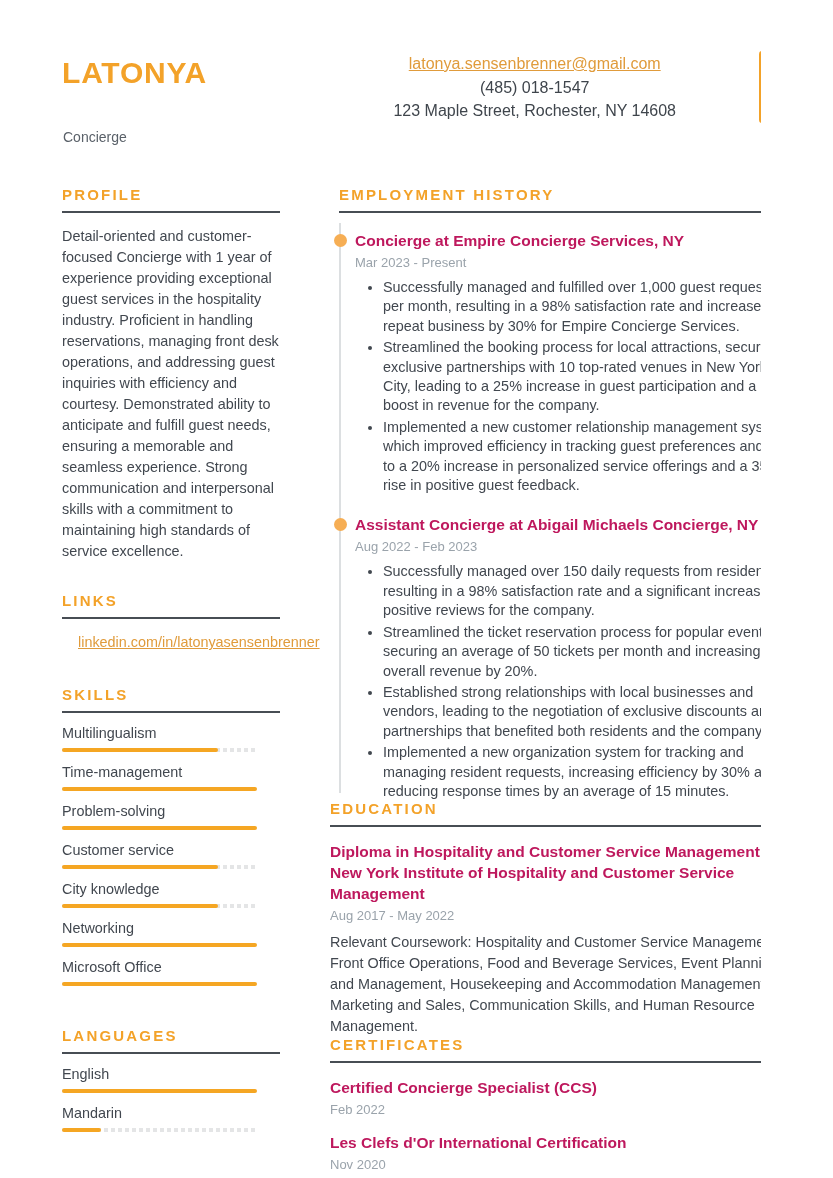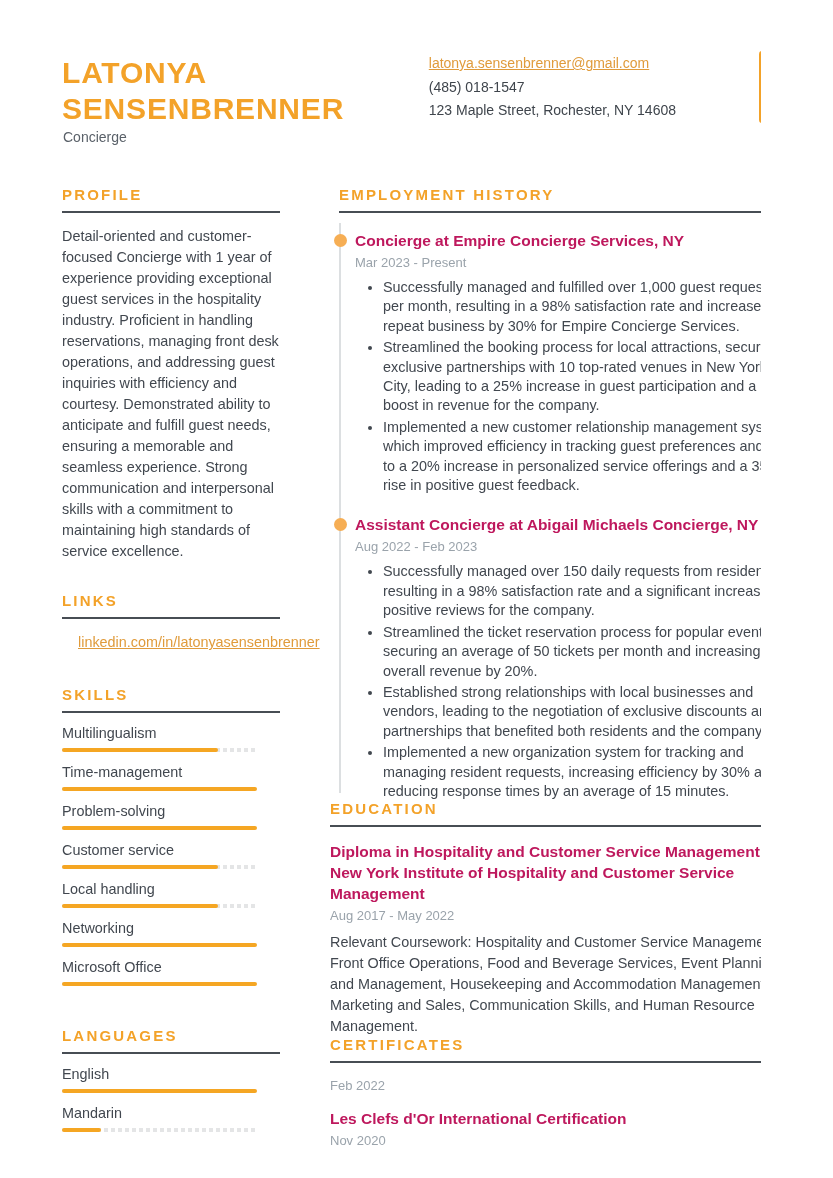--- a/index.html
+++ b/index.html
@@ -12,21 +12,21 @@
     --link:#E09B3B;
   }
   *{margin:0;padding:0;box-sizing:border-box;}
   html,body{background:#fff;}
   body{font-family:"Liberation Sans",sans-serif;}
   .page{position:relative;width:761px;height:1178px;background:#ffffff;overflow:hidden;color:var(--body-text);}
 
   
   .name{position:absolute;left:62px;top:55px;font-size:30px;line-height:36px;font-weight:700;letter-spacing:.8px;color:var(--accent);}
   .role{position:absolute;left:63px;top:129px;font-size:14px;color:#5A6169;}
-  .contact{position:absolute;right:85px;top:52px;text-align:left;font-size:14px;line-height:23.5px;color:#3F454C;}
+  .contact{position:absolute;right:85px;top:52px;text-align:center;font-size:16px;line-height:23.5px;color:#3F454C;}
   .contact a{color:var(--link);text-decoration:underline;cursor:pointer;}
   .contact-rail{position:absolute;left:759px;top:51px;width:26px;height:72px;background:var(--accent);
     border-radius:3px 14px 14px 3px;display:flex;flex-direction:column;align-items:center;justify-content:space-evenly;}
   .contact-rail svg{width:13px;height:13px;fill:#ffffff;display:block;}
 
   
   .sec-head{font-size:15px;font-weight:700;letter-spacing:2.2px;color:var(--accent);
     padding-bottom:8px;border-bottom:2px solid var(--heading-divider);}
   .item-title{font-size:15.5px;font-weight:700;color:#be185d;line-height:21px;}
   .item-date{margin-top:3px;font-size:13px;line-height:17px;color:var(--muted-text);}
@@ -59,21 +59,20 @@
   .sec-certificates{position:absolute;left:330px;top:1036px;width:455px;}
   .cert-item{margin-top:14px;}
 </style>
 </head>
 <body>
 
 <div class="page">
 
   <div class="name">
     <div>LATONYA</div>
-    <div>SENSENBRENNER</div>
   </div>
   <div class="role">Concierge</div>
 
   <div class="contact">
     <div>
       <a>latonya.sensenbrenner@gmail.com</a>
     </div>
     <div>(485) 018-1547</div>
     <div>123 Maple Street, Rochester, NY 14608</div>
   </div>
@@ -132,21 +131,21 @@
         </div>
 
         <div class="meter-item">
           <div class="meter-label">Customer service</div>
           <div class="bar-track">
             <div class="bar-fill" style="width: 80%;"></div>
           </div>
         </div>
 
         <div class="meter-item">
-          <div class="meter-label">Local handling</div>
+          <div class="meter-label">City knowledge</div>
           <div class="bar-track">
             <div class="bar-fill" style="width: 80%;"></div>
           </div>
         </div>
 
         <div class="meter-item">
           <div class="meter-label">Networking</div>
           <div class="bar-track">
             <div class="bar-fill" style="width: 100%;"></div>
           </div>
@@ -225,20 +224,21 @@
           <p class="item-desc">Relevant Coursework: Hospitality and Customer Service Management, Front Office Operations, Food and Beverage Services, Event Planning and Management, Housekeeping and Accommodation Management, Marketing and Sales, Communication Skills, and Human Resource Management.</p>
         </div>
       </div>
   </div>
 
   <div class="sec-certificates">
     <div class="sec-head">CERTIFICATES</div>
     <div>
 
         <div class="cert-item">
+          <h3 class="item-title">Certified Concierge Specialist (CCS)</h3>
           <div class="item-date">Feb 2022</div>
         </div>
 
         <div class="cert-item">
           <h3 class="item-title">Les Clefs d'Or International Certification</h3>
           <div class="item-date">Nov 2020</div>
         </div>
       </div>
   </div>
 

